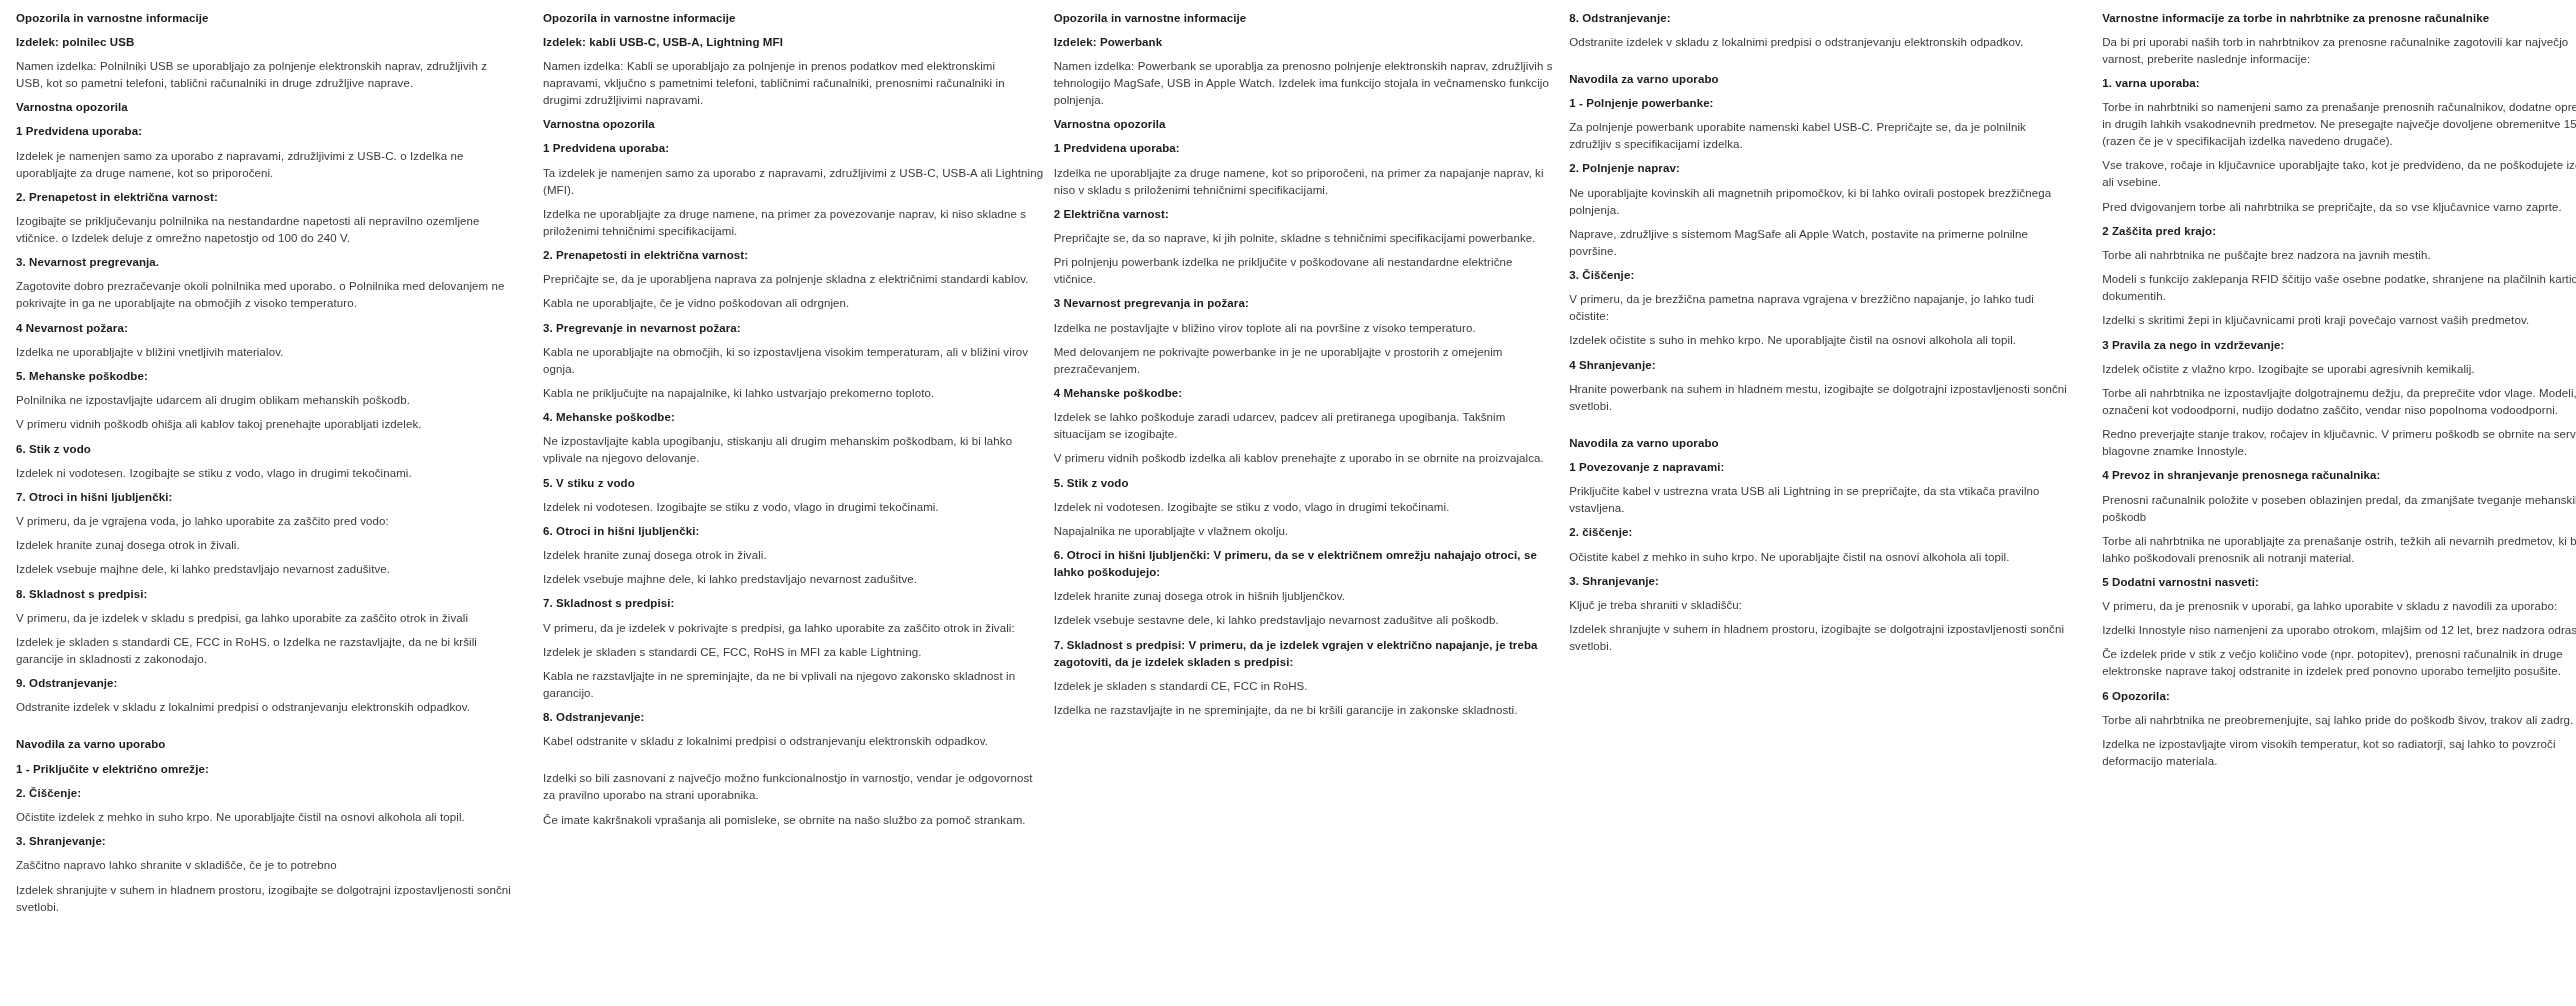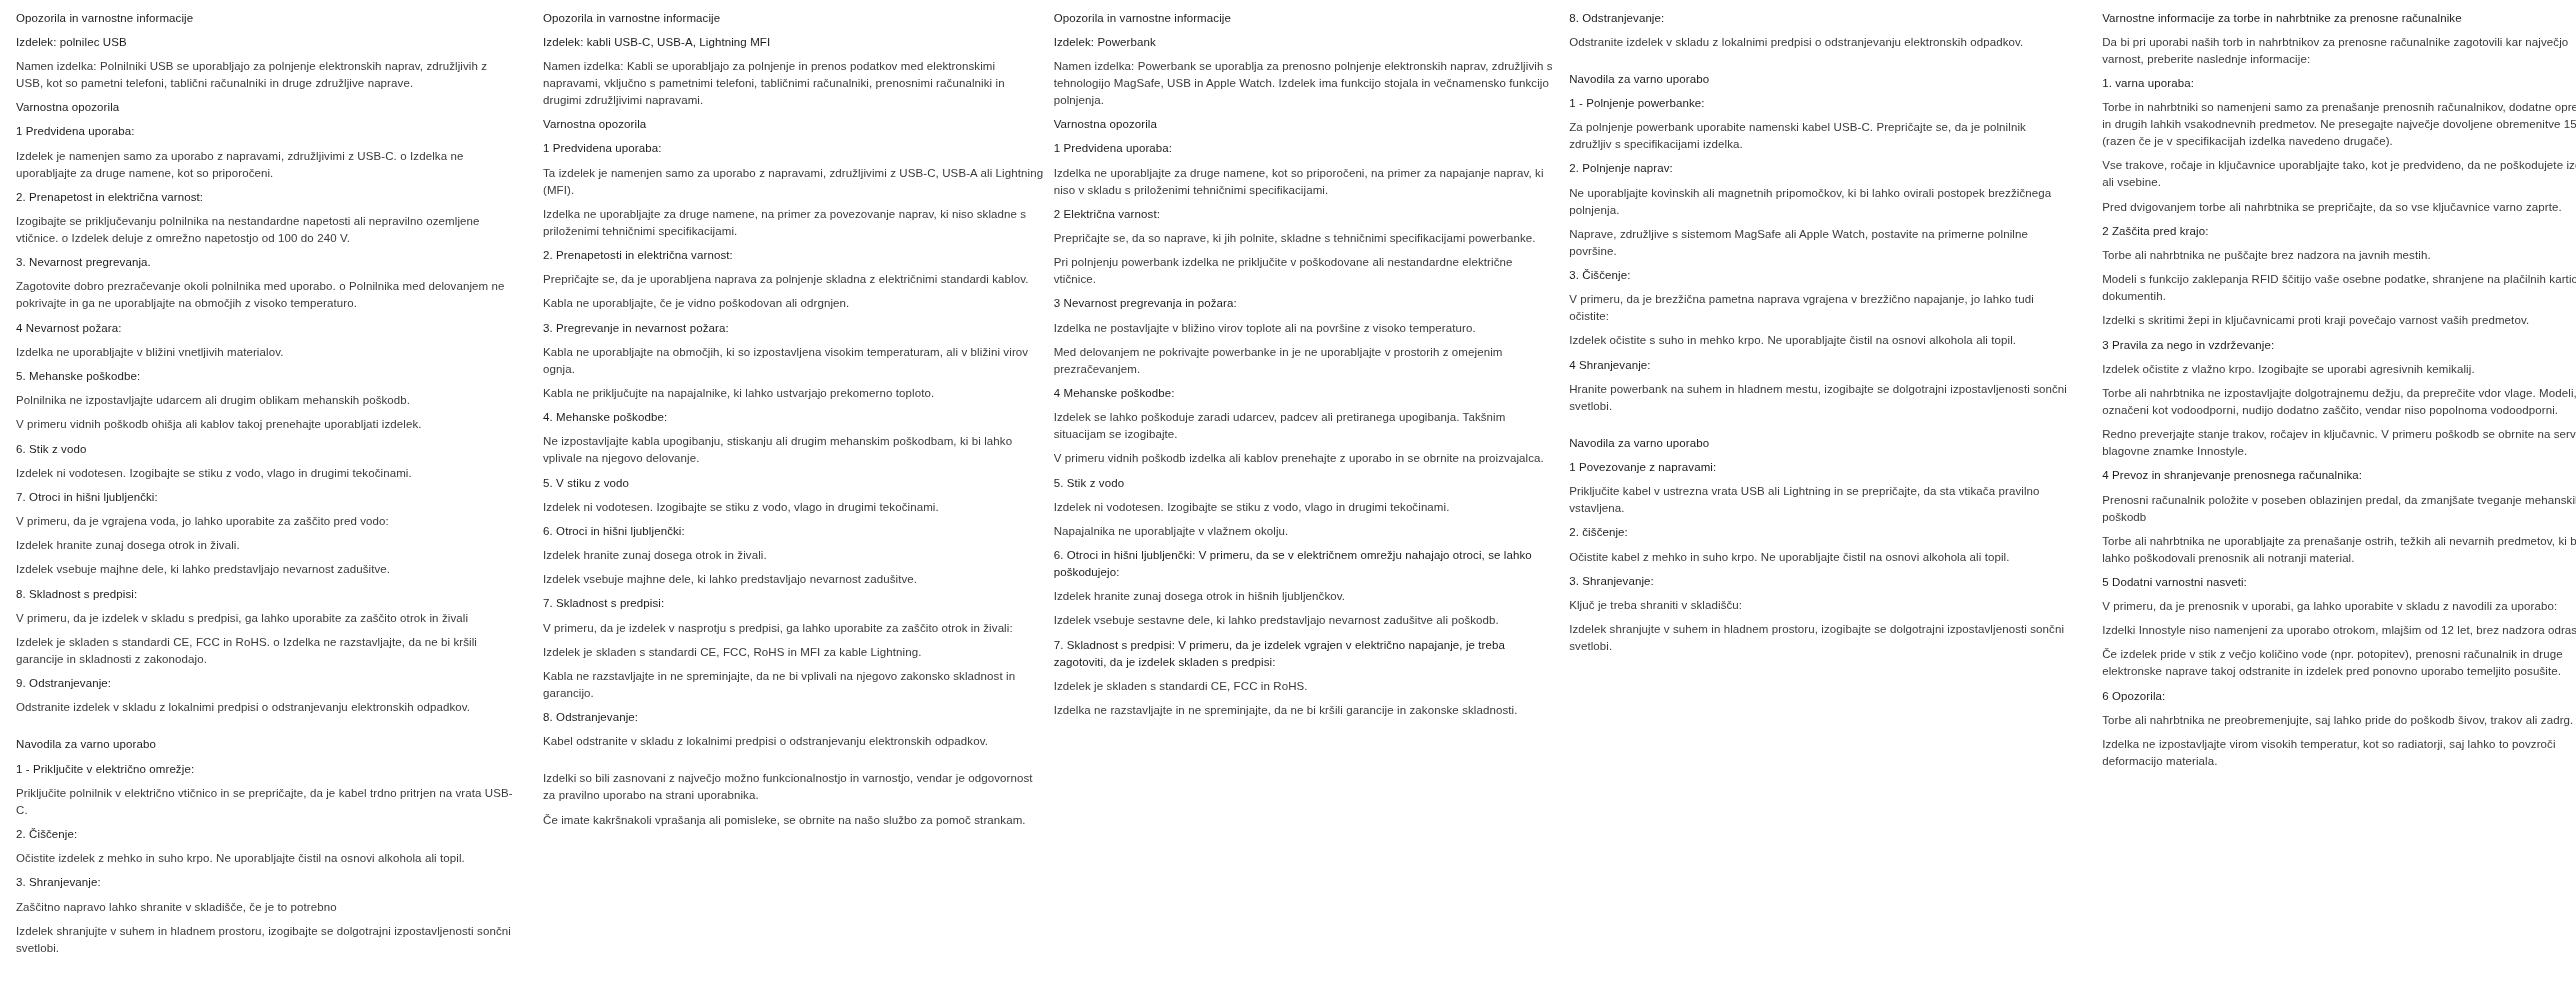--- a/index.html
+++ b/index.html
@@ -29,21 +29,21 @@
   .col-3 { margin-left: 9.7px; }
   .col-4 { margin-left: 14.5px; }
   .col-5 { margin-left: 32px; }
   .col p {
     margin: 0 0 7.2px 0;
     font-size: 11.5px;
     line-height: 17px;
     letter-spacing: 0.1px;
   }
   .col p.h {
-    font-weight: 400;
+    font-weight: 700;
     color: #1c1c1c;
   }
   .col p.b {
     font-weight: 400;
     color: #3a3a3a;
   }
   .col p.gap {
     margin-top: 20px;
   }
 </style>
@@ -73,21 +73,20 @@
       <p class="b">V primeru, da je vgrajena voda, jo lahko uporabite za zaščito pred vodo:</p>
       <p class="b">Izdelek hranite zunaj dosega otrok in živali.</p>
       <p class="b">Izdelek vsebuje majhne dele, ki lahko predstavljajo nevarnost zadušitve.</p>
       <p class="h">8. Skladnost s predpisi:</p>
       <p class="b">V primeru, da je izdelek v skladu s predpisi, ga lahko uporabite za zaščito otrok in živali</p>
       <p class="b">Izdelek je skladen s standardi CE, FCC in RoHS. o Izdelka ne razstavljajte, da ne bi kršili garancije in skladnosti z zakonodajo.</p>
       <p class="h">9. Odstranjevanje:</p>
       <p class="b">Odstranite izdelek v skladu z lokalnimi predpisi o odstranjevanju elektronskih odpadkov.</p>
       <p class="h gap">Navodila za varno uporabo</p>
       <p class="h">1 - Priključite v električno omrežje:</p>
-      <p class="b">Priključite polnilnik v električno vtičnico in se prepričajte, da je kabel trdno pritrjen na vrata USB-C.</p>
       <p class="h">2. Čiščenje:</p>
       <p class="b">Očistite izdelek z mehko in suho krpo. Ne uporabljajte čistil na osnovi alkohola ali topil.</p>
       <p class="h">3. Shranjevanje:</p>
       <p class="b">Zaščitno napravo lahko shranite v skladišče, če je to potrebno</p>
       <p class="b">Izdelek shranjujte v suhem in hladnem prostoru, izogibajte se dolgotrajni izpostavljenosti sončni svetlobi.</p>
     </div>
   <div class="col col-2">
       <p class="h">Opozorila in varnostne informacije</p>
       <p class="h">Izdelek: kabli USB-C, USB-A, Lightning MFI</p>
       <p class="b">Namen izdelka: Kabli se uporabljajo za polnjenje in prenos podatkov med elektronskimi napravami, vključno s pametnimi telefoni, tabličnimi računalniki, prenosnimi računalniki in drugimi združljivimi napravami.</p>
@@ -102,21 +101,21 @@
       <p class="b">Kabla ne uporabljajte na območjih, ki so izpostavljena visokim temperaturam, ali v bližini virov ognja.</p>
       <p class="b">Kabla ne priključujte na napajalnike, ki lahko ustvarjajo prekomerno toploto.</p>
       <p class="h">4. Mehanske poškodbe:</p>
       <p class="b">Ne izpostavljajte kabla upogibanju, stiskanju ali drugim mehanskim poškodbam, ki bi lahko vplivale na njegovo delovanje.</p>
       <p class="h">5. V stiku z vodo</p>
       <p class="b">Izdelek ni vodotesen. Izogibajte se stiku z vodo, vlago in drugimi tekočinami.</p>
       <p class="h">6. Otroci in hišni ljubljenčki:</p>
       <p class="b">Izdelek hranite zunaj dosega otrok in živali.</p>
       <p class="b">Izdelek vsebuje majhne dele, ki lahko predstavljajo nevarnost zadušitve.</p>
       <p class="h">7. Skladnost s predpisi:</p>
-      <p class="b">V primeru, da je izdelek v nasprotju s predpisi, ga lahko uporabite za zaščito otrok in živali:</p>
+      <p class="b">V primeru, da je izdelek v pokrivajte s predpisi, ga lahko uporabite za zaščito otrok in živali:</p>
       <p class="b">Izdelek je skladen s standardi CE, FCC, RoHS in MFI za kable Lightning.</p>
       <p class="b">Kabla ne razstavljajte in ne spreminjajte, da ne bi vplivali na njegovo zakonsko skladnost in garancijo.</p>
       <p class="h">8. Odstranjevanje:</p>
       <p class="b">Kabel odstranite v skladu z lokalnimi predpisi o odstranjevanju elektronskih odpadkov.</p>
       <p class="b gap">Izdelki so bili zasnovani z največjo možno funkcionalnostjo in varnostjo, vendar je odgovornost za pravilno uporabo na strani uporabnika.</p>
       <p class="b">Če imate kakršnakoli vprašanja ali pomisleke, se obrnite na našo službo za pomoč strankam.</p>
     </div>
   <div class="col col-3">
       <p class="h">Opozorila in varnostne informacije</p>
       <p class="h">Izdelek: Powerbank</p>

